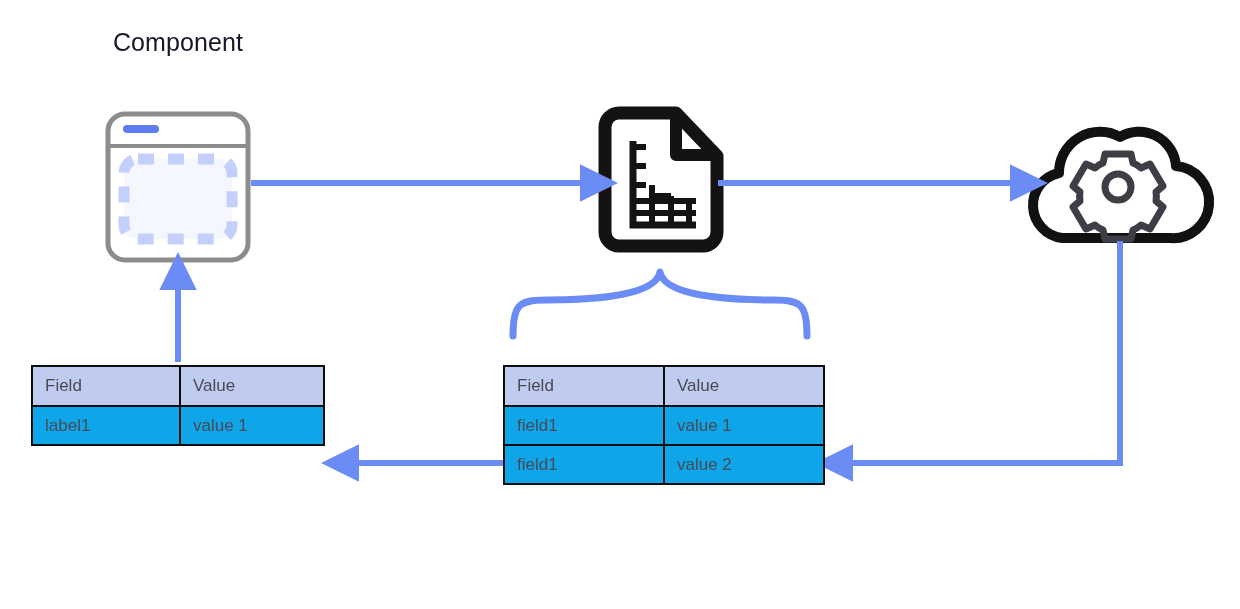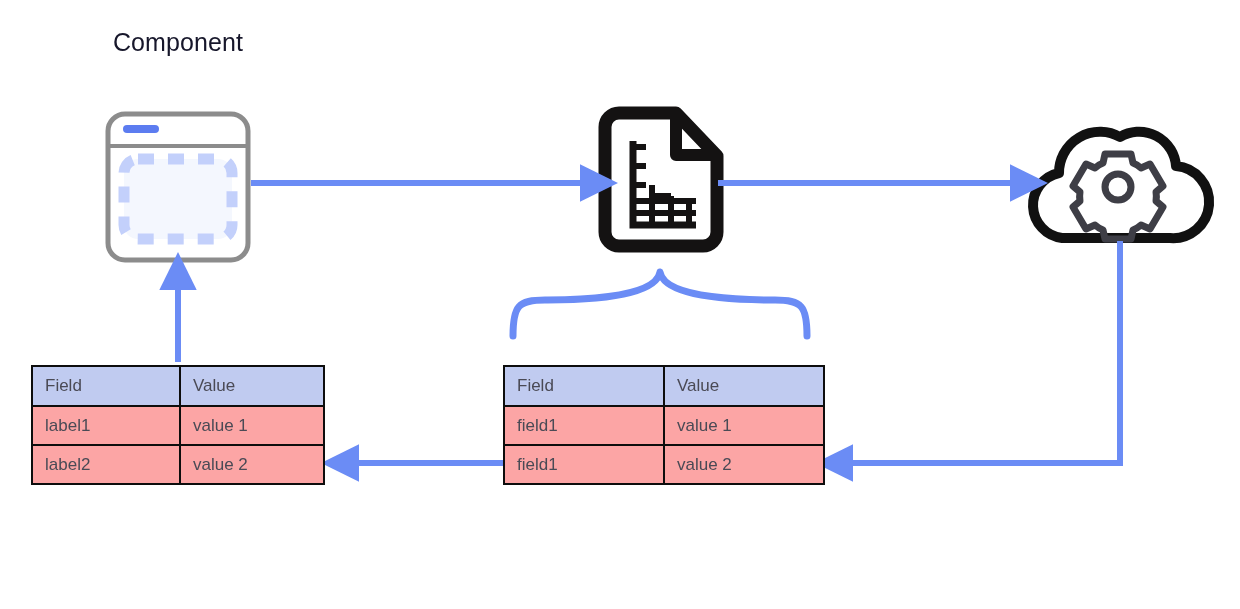--- a/index.html
+++ b/index.html
@@ -54,21 +54,21 @@
   }
   .data-table td, .data-table th {
     border: 2.5px solid #0d0d0d;
     font-size: 17px;
     font-weight: normal;
     color: #4a4a55;
     text-align: left;
     padding: 0 0 0 12px;
     height: 39px;
     box-sizing: border-box;
-    background: #fca5a5;
+    background: #0ea5e9;
     overflow: hidden;
     white-space: nowrap;
   }
   .data-table th {
     background: #c0cbf0;
     height: 40px;
   }
   #table-left  { left: 31px; top: 365px; width: 292px; }
   #table-right { left: 503px; top: 365px; width: 320px; }
   #table-left  col.c1 { width: 148px; }
@@ -163,24 +163,20 @@
       <tr>
         <th>Field</th>
         <th>Value</th>
       </tr>
     </thead>
     <tbody>
       <tr>
         <td>label1</td>
         <td>value 1</td>
       </tr>
-      <tr>
-        <td>label2</td>
-        <td>value 2</td>
-      </tr>
     </tbody>
   </table>
 
   <table class="data-table" id="table-right">
     <colgroup>
         <col class="c1">
         <col class="c2">
       </colgroup>
     <thead>
       <tr>

